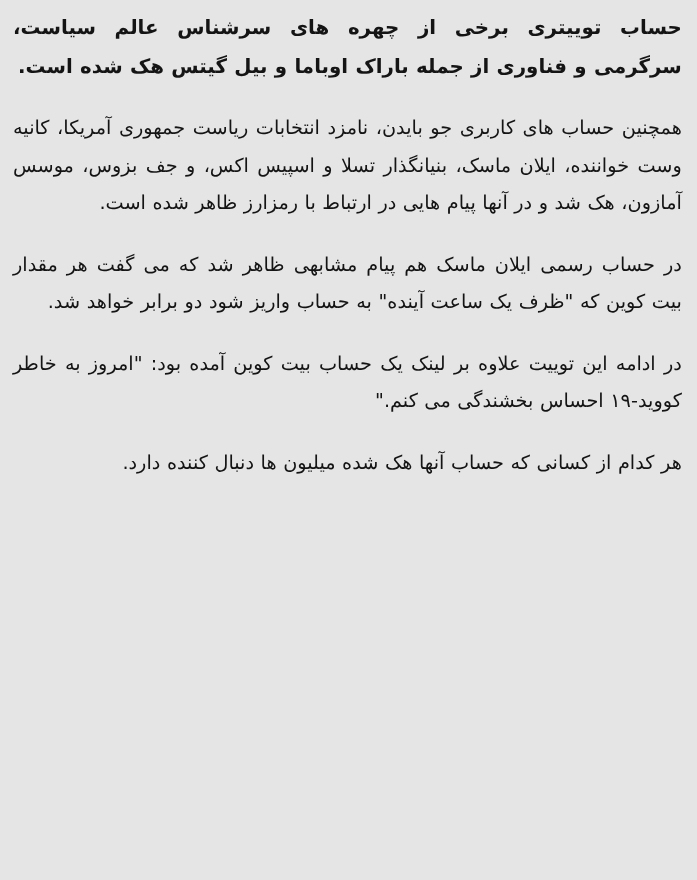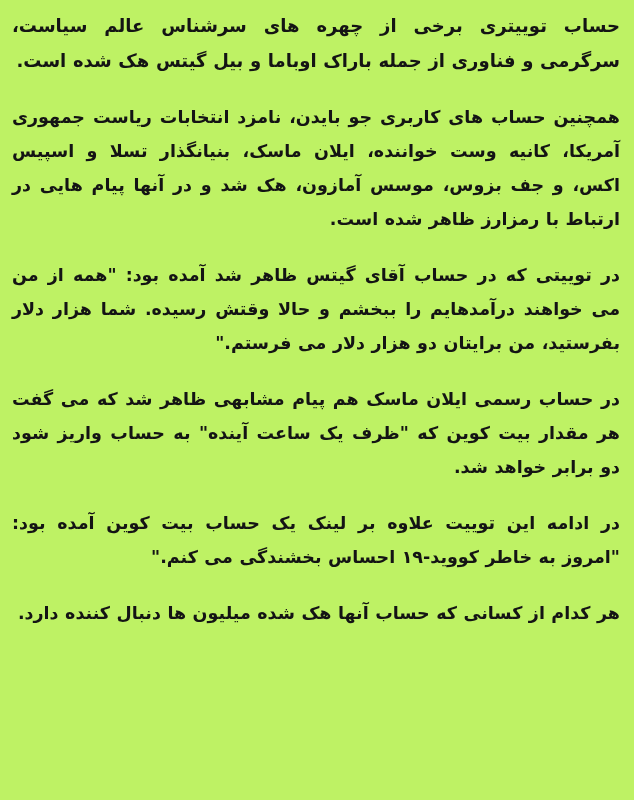--- a/index.html
+++ b/index.html
@@ -13,21 +13,21 @@
     background: #ffffff;
     font-family: "DejaVu Sans", "Liberation Sans", sans-serif;
     color: #1a1a1a;
     overflow: hidden;
   }
 
   .page {
     box-sizing: border-box;
     width: 634px;
     height: 800px;
-    background: #bef264;
+    background: #e5e5e5;
     padding: 8px 14px 0 12px;
     direction: rtl;
     margin-left: 38px;
   }
 
   .article {
     display: block;
   }
 
   
@@ -47,21 +47,20 @@
   
   .para.lead {
     font-weight: 700;
     font-size: 18px;
     line-height: 35px;
   }
 
   
   .para + .para {
     margin-top: 22px;
-    font-weight: bold;
   }
 
   
   .para.short {
     text-align: justify;
     text-align-last: right;
   }
 </style>
 </head>
 <body>
@@ -69,21 +68,20 @@
 <div class="page">
   <article class="article">
 
     <p class="para lead">حساب توییتری برخی از چهره های سرشناس عالم سیاست، سرگرمی و فناوری از جمله باراک اوباما و بیل گیتس هک شده است.</p>
 
     <p class="para">همچنین حساب های کاربری جو بایدن، نامزد انتخابات ریاست جمهوری آمریکا، کانیه وست خواننده، ایلان ماسک، بنیانگذار تسلا و اسپیس اکس، و جف بزوس، موسس آمازون، هک شد و در آنها پیام هایی در ارتباط با رمزارز ظاهر شده است.</p>
 
 
 
 
-    <p class="para">در توییتی که در حساب آقای گیتس ظاهر شد آمده بود: "همه از من می خواهند درآمدهایم را ببخشم و حالا وقتش رسیده. شما هزار دلار بفرستید، من برایتان دو هزار دلار می فرستم."</p>
 
     <p class="para">در حساب رسمی ایلان ماسک هم پیام مشابهی ظاهر شد که می گفت هر مقدار بیت کوین که "ظرف یک ساعت آینده" به حساب واریز شود دو برابر خواهد شد.</p>
 
     <p class="para">در ادامه این توییت علاوه بر لینک یک حساب بیت کوین آمده بود: "امروز به خاطر کووید-۱۹ احساس بخشندگی می کنم."</p>
 
     <p class="para short">هر کدام از کسانی که حساب آنها هک شده میلیون ها دنبال کننده دارد.</p>
 
   </article>
 </div>
 

